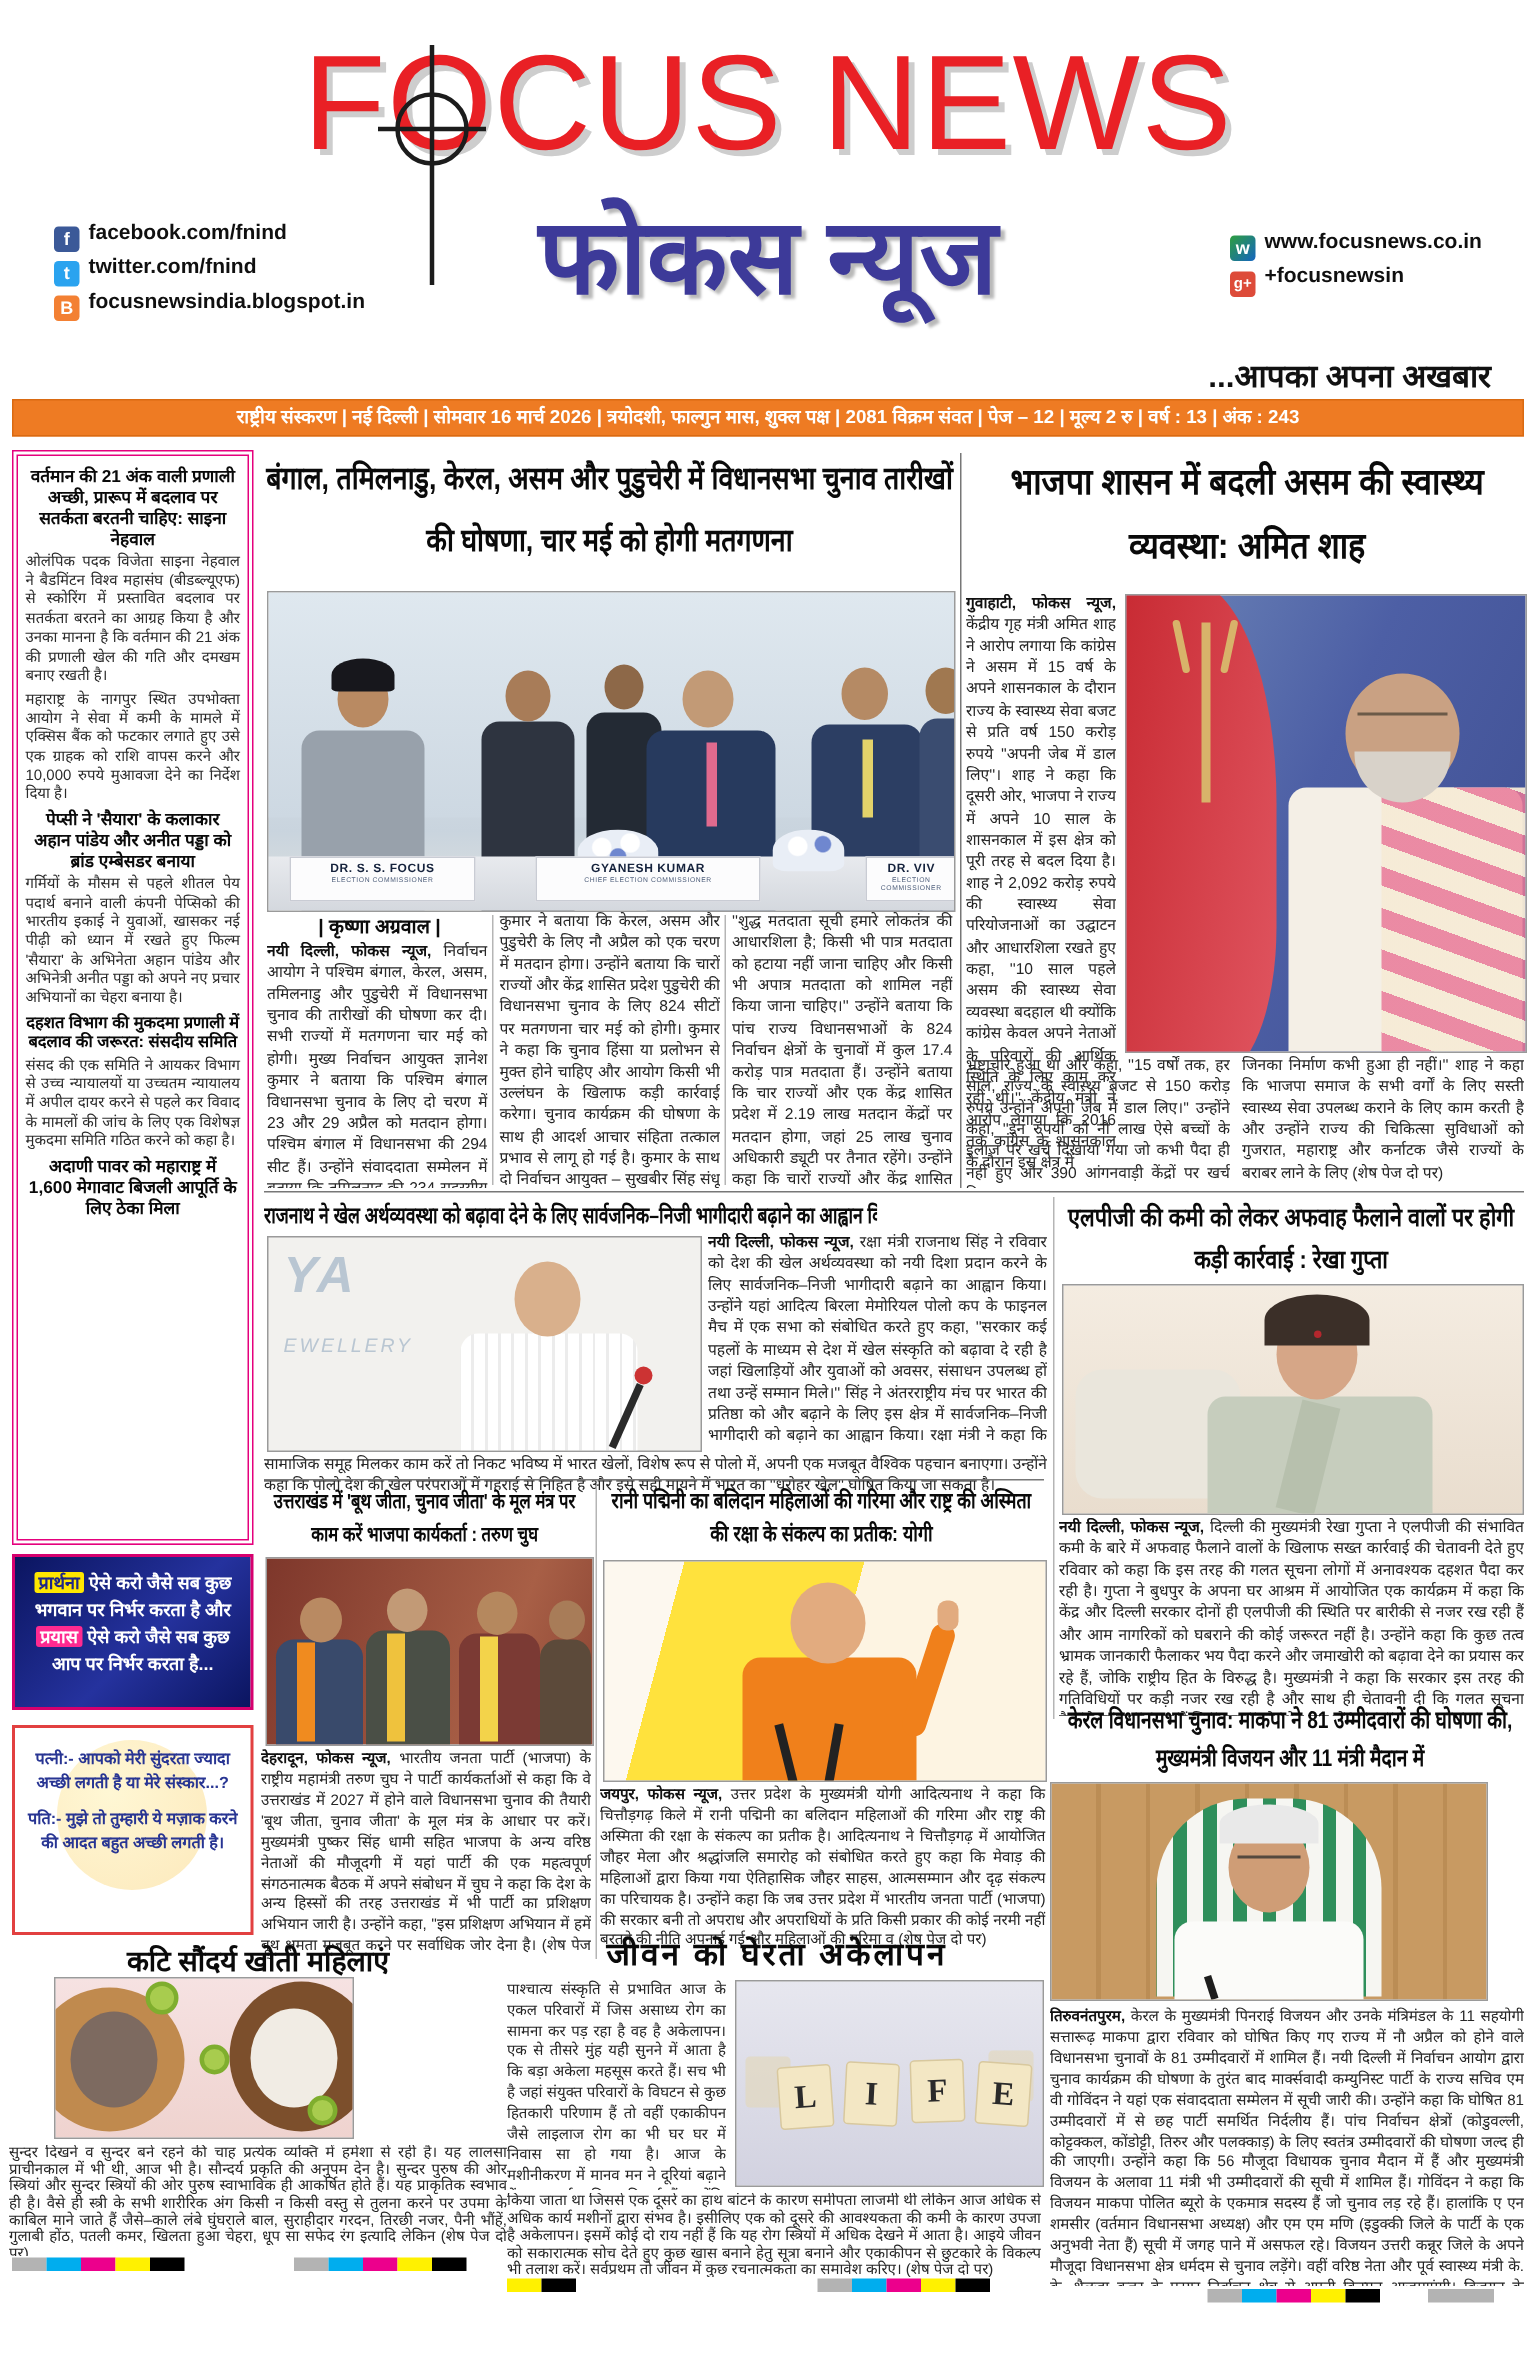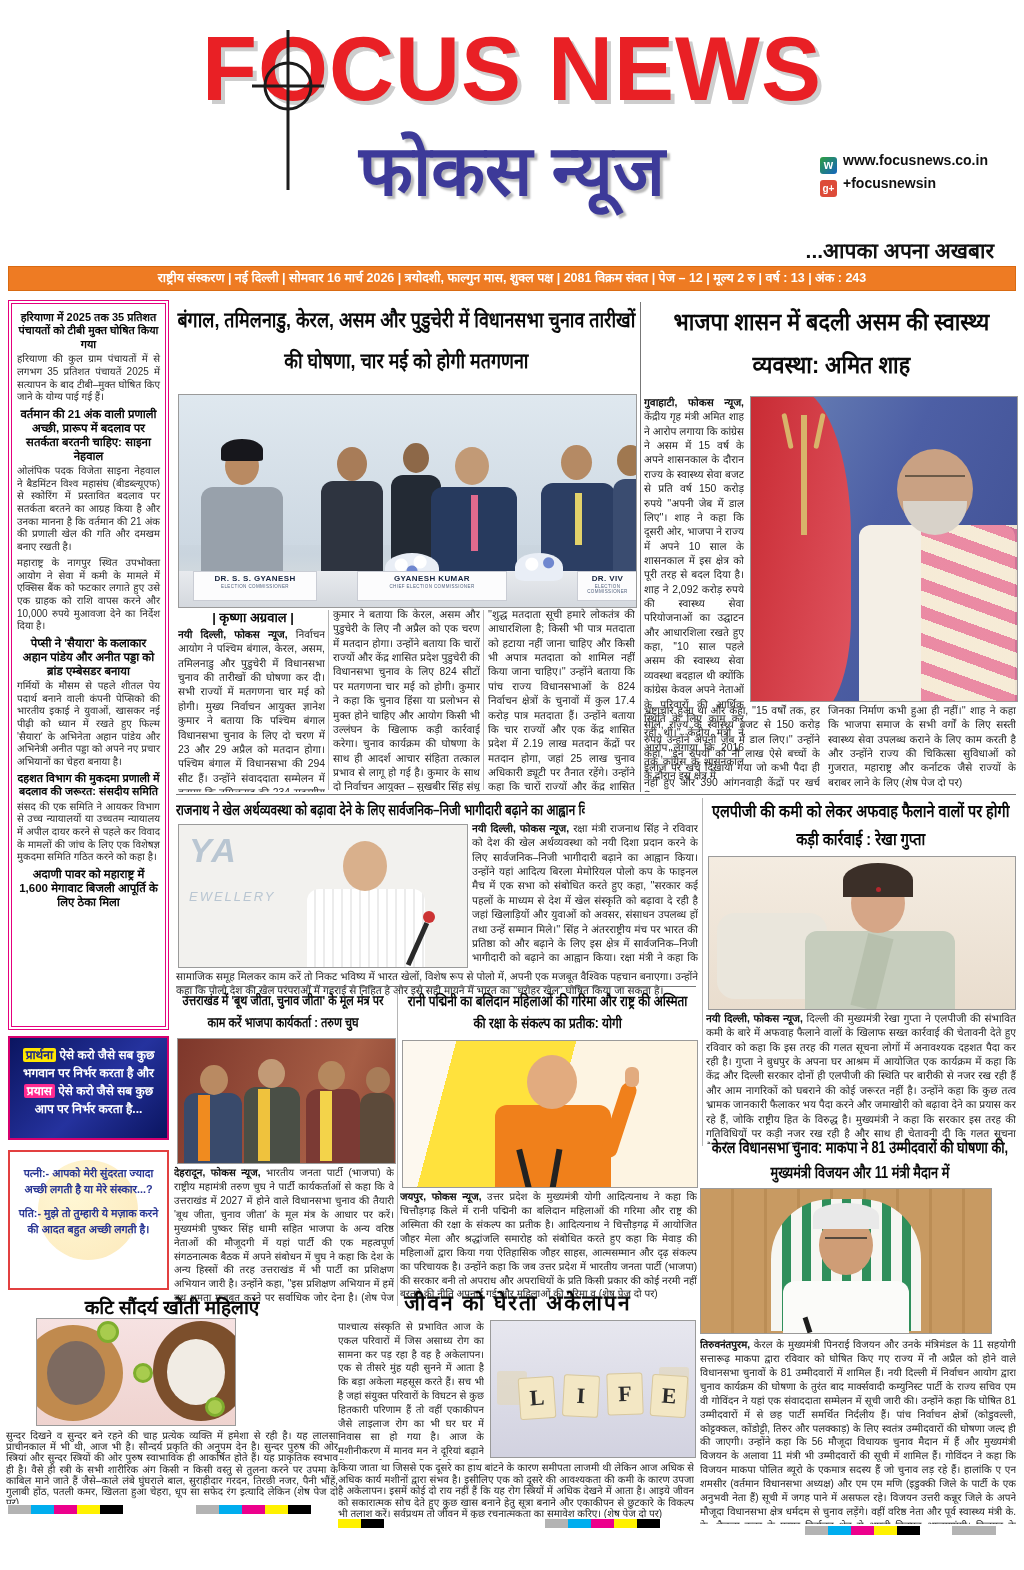--- a/index.html
+++ b/index.html
@@ -29,51 +29,58 @@
   .cmyk{position:absolute;display:flex;height:9px;}
   .cmyk i{width:23px;height:9px;display:block;}
   .hl-y{background:#ffe700;color:#1d2688;padding:0 3px;border-radius:2px;}
   .hl-m{background:#ff2a90;color:#fff;padding:0 3px;border-radius:2px;}
 </style>
 </head>
 <body>
 
 <div id="page">
 
-  <div class="abs" style="left:0;top:24px;width:1024px;text-align:center;font-size:90px;font-weight:700;color:#e92025;letter-spacing:1px;line-height:1.02;text-shadow:4px 4px 0 #cdcdcd;">FOCUS NEWS</div>
+  <div class="abs" style="left:0;top:24px;width:1024px;text-align:center;font-size:90px;font-weight:400;color:#e92025;letter-spacing:1px;line-height:1.02;text-shadow:4px 4px 0 #cdcdcd;">FOCUS NEWS</div>
 
   <svg class="abs" style="left:252px;top:30px;" width="72" height="160" viewBox="0 0 72 160">
     <line x1="36" y1="0" x2="36" y2="160" stroke="#1c1c1c" stroke-width="3"></line>
     <line x1="0" y1="56" x2="72" y2="56" stroke="#1c1c1c" stroke-width="3"></line>
     <circle cx="36" cy="56" r="23" stroke="#1c1c1c" stroke-width="3" fill="none"></circle>
   </svg>
 
+  <div class="abs" style="left:36px;top:146px;">
+    <div class="soc-row">
+      <span class="sq" style="background:#3b5998;">f</span><span>facebook.com/fnind</span>
+    </div>
+    <div class="soc-row">
+      <span class="sq" style="background:#2aa3ef;">t</span><span>twitter.com/fnind</span>
+    </div>
+    <div class="soc-row">
+      <span class="sq" style="background:#f38033;">B</span><span>focusnewsindia.blogspot.in</span>
+    </div>
+  </div>
 
   <div class="abs" style="left:0;top:126px;width:1024px;text-align:center;font-size:70px;font-weight:bold;color:#3d3a99;line-height:1.3;text-shadow:3px 3px 2px #b9b9b9;">फोकस न्यूज</div>
 
   <div class="abs" style="left:820px;top:152px;">
     <div class="soc-row">
       <span class="sq" style="background:linear-gradient(135deg,#2e9e3f,#1565c0);">w</span><span>www.focusnews.co.in</span>
     </div>
     <div class="soc-row">
       <span class="sq" style="background:#dd4b39;font-size:10px;">g+</span><span>+focusnewsin</span>
     </div>
   </div>
 
   <div class="abs" style="left:624px;top:236px;width:370px;text-align:right;font-size:21px;font-weight:bold;color:#111;">...आपका अपना अखबार</div>
 
   <div class="abs" style="left:8px;top:266px;width:1008px;height:25px;background:#ee7b23;border:1px solid #d96a12;box-sizing:border-box;">
     <span style="display:block;text-align:center;color:#fff;font-weight:bold;font-size:12.5px;line-height:23px;white-space:nowrap;overflow:hidden;">राष्ट्रीय संस्करण | नई दिल्ली | सोमवार 16 मार्च 2026 | त्रयोदशी, फाल्गुन मास, शुक्ल पक्ष | 2081 विक्रम संवत  | पेज – 12  | मूल्य 2 रु  | वर्ष : 13 | अंक : 243</span>
   </div>
 
   <div class="abs" style="left:8px;top:300px;width:161px;height:730px;border:1px solid #e5007d;box-shadow:inset 0 0 0 2px #fff, inset 0 0 0 3px #e5007d;box-sizing:border-box;padding:7px 8px;overflow:hidden;">
-    <div class="brief">
-      <h3>हरियाणा में 2025 तक 35 प्रतिशत पंचायतों को टीबी मुक्त घोषित किया गया</h3>
-      <p>हरियाणा की कुल ग्राम पंचायतों में से लगभग 35 प्रतिशत पंचायतें 2025 में सत्यापन के बाद टीबी–मुक्त घोषित किए जाने के योग्य पाई गई हैं।</p>
-    </div>
     <div class="brief fancy">
       <h3>वर्तमान की 21 अंक वाली प्रणाली अच्छी, प्रारूप में बदलाव पर सतर्कता बरतनी चाहिए: साइना नेहवाल</h3>
       <p>ओलंपिक पदक विजेता साइना नेहवाल ने बैडमिंटन विश्व महासंघ (बीडब्ल्यूएफ) से स्कोरिंग में प्रस्तावित बदलाव पर सतर्कता बरतने का आग्रह किया है और उनका मानना है कि वर्तमान की 21 अंक की प्रणाली खेल की गति और दमखम बनाए रखती है।</p>
     </div>
     <div class="brief fancy">
       <p>महाराष्ट्र के नागपुर स्थित उपभोक्ता आयोग ने सेवा में कमी के मामले में एक्सिस बैंक को फटकार लगाते हुए उसे एक ग्राहक को राशि वापस करने और 10,000 रुपये मुआवजा देने का निर्देश दिया है।</p>
     </div>
     <div class="brief fancy">
       <h3>पेप्सी ने 'सैयारा' के कलाकार अहान पांडेय और अनीत पड्डा को ब्रांड एम्बेसडर बनाया</h3>
       <p>गर्मियों के मौसम से पहले शीतल पेय पदार्थ बनाने वाली कंपनी पेप्सिको की भारतीय इकाई ने युवाओं, खासकर नई पीढ़ी को ध्यान में रखते हुए फिल्म 'सैयारा' के अभिनेता अहान पांडेय और अभिनेत्री अनीत पड्डा को अपने नए प्रचार अभियानों का चेहरा बनाया है।</p>
@@ -108,21 +115,21 @@
     <span><i class="torso" style="left:212px;top:80px;width:50px;height:110px;background:#232a34;position:absolute;"></i><i class="head" style="left:224px;top:48px;width:26px;height:30px;background:#8d6848;position:absolute;"></i></span>
     <span><i class="torso" style="left:252px;top:92px;width:86px;height:120px;background:#273a5e;position:absolute;"></i><i class="abs" style="left:292px;top:100px;width:7px;height:56px;background:#e06a8e;"></i><i class="head" style="left:276px;top:52px;width:34px;height:38px;background:#c29a76;position:absolute;"></i></span>
     <span><i class="torso" style="left:362px;top:88px;width:74px;height:124px;background:#2c3e63;position:absolute;"></i><i class="abs" style="left:396px;top:98px;width:7px;height:52px;background:#e3d26a;"></i><i class="head" style="left:382px;top:50px;width:31px;height:35px;background:#b58a64;position:absolute;"></i></span>
     <span><i class="torso" style="left:434px;top:84px;width:40px;height:128px;background:#3a4c70;position:absolute;"></i><i class="head" style="left:438px;top:50px;width:27px;height:31px;background:#a07850;position:absolute;"></i></span>
     
     <i class="abs" style="left:0;top:176px;width:457px;height:36px;background:linear-gradient(#e8eaee,#d4d8de);"></i>
     <i class="abs" style="left:206px;top:158px;width:54px;height:30px;border-radius:50% 50% 20% 20%;background:radial-gradient(circle at 30% 40%,#fff 6px,transparent 7px),radial-gradient(circle at 65% 30%,#fff 6px,transparent 7px),radial-gradient(circle at 50% 60%,#6f87cf 5px,transparent 6px),#e9eef6;"></i>
     <i class="abs" style="left:336px;top:158px;width:48px;height:28px;border-radius:50% 50% 20% 20%;background:radial-gradient(circle at 35% 40%,#fff 6px,transparent 7px),radial-gradient(circle at 70% 35%,#6f87cf 5px,transparent 6px),#e9eef6;"></i>
     
     <span class="plate" style="left:14px;bottom:6px;width:120px;height:24px;">
-      <span class="nm">DR. S. S. GYANESH</span>
+      <span class="nm">DR. S. S. FOCUS</span>
       <span class="rl">ELECTION COMMISSIONER</span>
     </span>
     <span class="plate" style="left:178px;bottom:6px;width:146px;height:24px;">
       <span class="nm">GYANESH KUMAR</span>
       <span class="rl">CHIEF ELECTION COMMISSIONER</span>
     </span>
     <span class="plate" style="left:398px;bottom:6px;width:57px;height:24px;">
       <span class="nm">DR. VIV</span>
       <span class="rl">ELECTION COMMISSIONER</span>
     </span>

